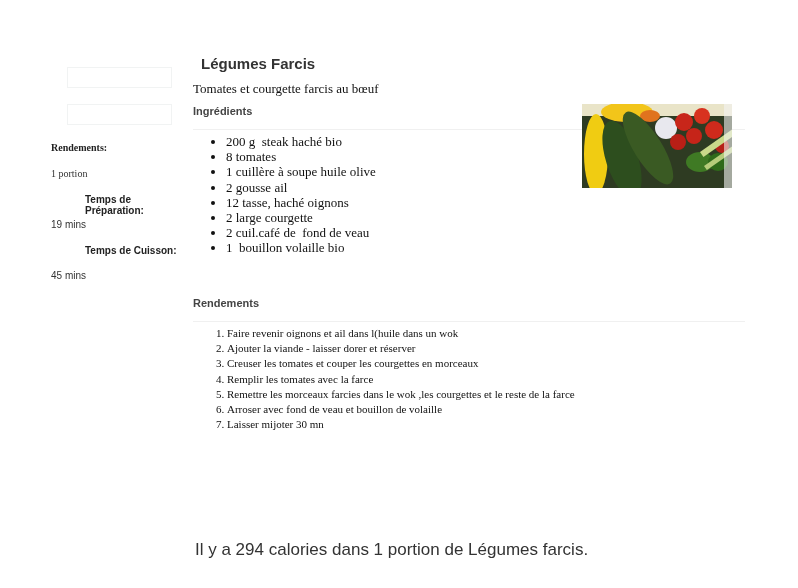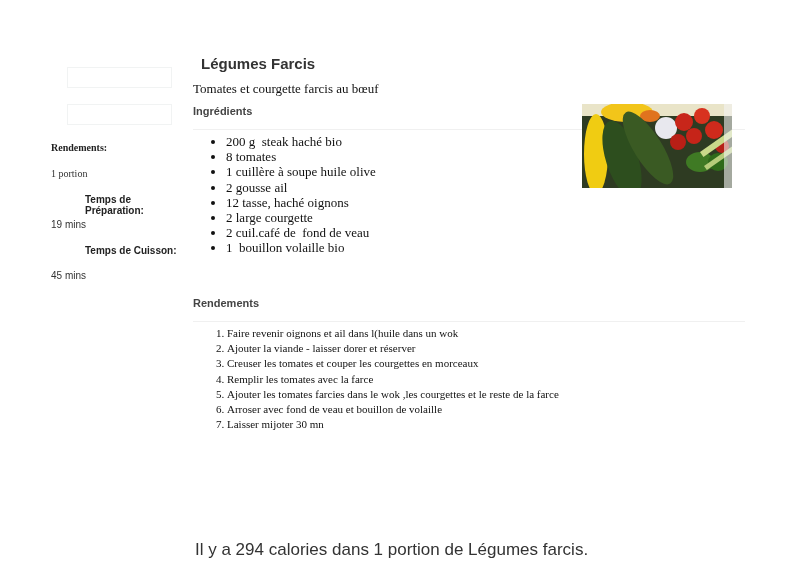--- a/index.html
+++ b/index.html
@@ -63,21 +63,21 @@
     <li>2 cuil.café de  fond de veau</li>
     <li>1  bouillon volaille bio</li>
   </ul>
 
   <div class="section-head dir">Rendements</div>
   <ol class="directions">
     <li>Faire revenir oignons et ail dans l(huile dans un wok</li>
     <li>Ajouter la viande - laisser dorer et réserver</li>
     <li>Creuser les tomates et couper les courgettes en morceaux</li>
     <li>Remplir les tomates avec la farce</li>
-    <li>Ajouter les tomates farcies dans le wok ,les courgettes et le reste de la farce</li>
+    <li>Remettre les morceaux farcies dans le wok ,les courgettes et le reste de la farce</li>
     <li>Arroser avec fond de veau et bouillon de volaille</li>
     <li>Laisser mijoter 30 mn</li>
   </ol>
 </div>
 
 <div class="photo" aria-label="vegetables-photo">
   <svg width="150" height="84" viewBox="0 0 150 84" xmlns="http://www.w3.org/2000/svg">
     <rect width="150" height="84" fill="#2e3b22"></rect>
     <rect x="0" y="0" width="150" height="12" fill="#e9e4c8"></rect>
     <ellipse cx="45" cy="8" rx="26" ry="10" fill="#f2c51a"></ellipse>

